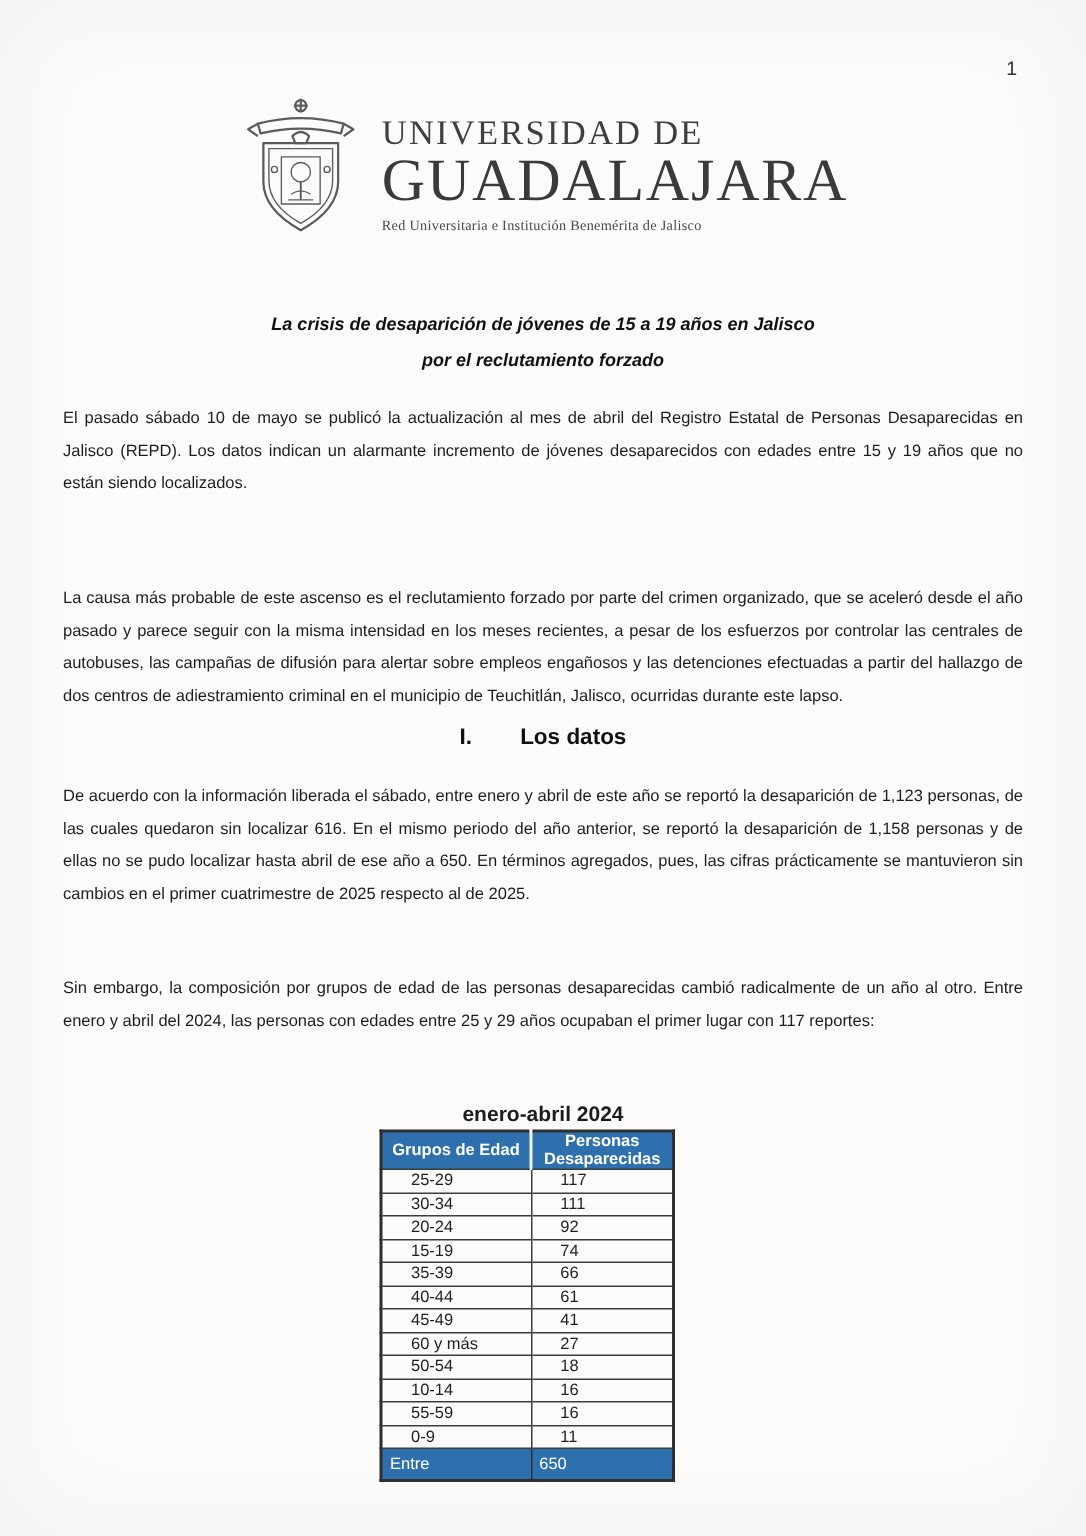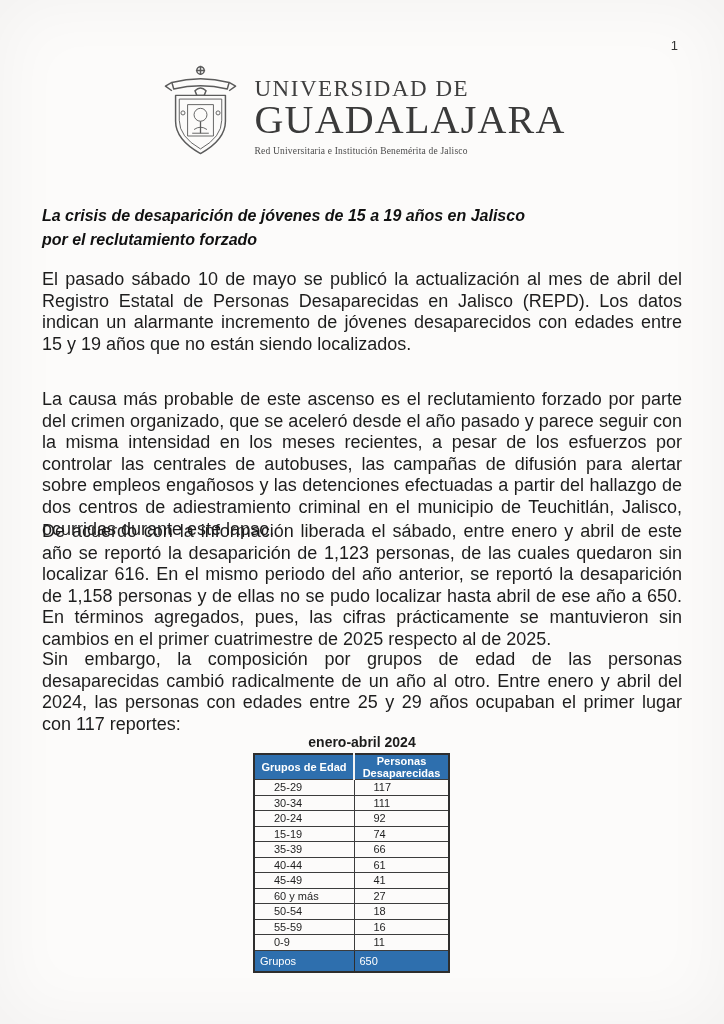--- a/index.html
+++ b/index.html
@@ -24,26 +24,26 @@
     transform: translateX(-50%);
     display: flex; align-items: flex-start; gap: 12px;
   }
   .crest { width: 84px; height: 96px; }
   .wordmark { padding-top: 13px; font-family: "Liberation Serif", serif; }
   .uni-line1 { font-size: 23px; letter-spacing: 1.5px; color: #3f3f3f; line-height: 1.0; white-space: nowrap; }
   .uni-line2 { font-size: 40px; letter-spacing: 1.2px; color: #3a3a3a; line-height: 1.02; white-space: nowrap; }
   .uni-subtitle { font-size: 9.5px; color: #4a4a4a; margin-top: 5px; letter-spacing: 0.2px; white-space: nowrap; }
   .doc-title {
     position: absolute; top: 204px; left: 42px; width: 640px;
-    font-weight: bold; font-style: italic;
-    font-size: 16px; line-height: 24px; color: #111;
+    text-align: center; font-weight: bold; font-style: italic;
+    font-size: 12px; line-height: 24px; color: #111;
   }
   .para {
     position: absolute; left: 42px; width: 640px; margin: 0;
-    font-size: 18px; line-height: 21.6px; text-align: justify; color: #1d1d1d;
+    font-size: 11px; line-height: 21.6px; text-align: justify; color: #1d1d1d;
   }
   .p1 { top: 269px; }
   .p2 { top: 357px; margin-top: 32px; }
   .p3 { top: 521px; }
   .p4 { top: 649px; }
   .section-heading {
     position: absolute; top: 483px; left: 42px; width: 640px;
     text-align: center; font-weight: bold; font-size: 15px; color: #111;
   }
   .sh-text { margin-left: 32px; }
@@ -112,20 +112,23 @@
   </div>
 
   <div class="doc-title">
     <div>La crisis de desaparición de jóvenes de 15 a 19 años en Jalisco</div>
     <div>por el reclutamiento forzado</div>
   </div>
 
   <p class="para p1">El pasado sábado 10 de mayo se publicó la actualización al mes de abril del Registro Estatal de Personas Desaparecidas en Jalisco (REPD). Los datos indican un alarmante incremento de jóvenes desaparecidos con edades entre 15 y 19 años que no están siendo localizados.</p>
   <p class="para p2">La causa más probable de este ascenso es el reclutamiento forzado por parte del crimen organizado, que se aceleró desde el año pasado y parece seguir con la misma intensidad en los meses recientes, a pesar de los esfuerzos por controlar las centrales de autobuses, las campañas de difusión para alertar sobre empleos engañosos y las detenciones efectuadas a partir del hallazgo de dos centros de adiestramiento criminal en el municipio de Teuchitlán, Jalisco, ocurridas durante este lapso.</p>
 
+  <div class="section-heading">
+    <span>I.</span><span class="sh-text">Los datos</span>
+  </div>
 
   <p class="para p3">De acuerdo con la información liberada el sábado, entre enero y abril de este año se reportó la desaparición de 1,123 personas, de las cuales quedaron sin localizar 616. En el mismo periodo del año anterior, se reportó la desaparición de 1,158 personas y de ellas no se pudo localizar hasta abril de ese año a 650. En términos agregados, pues, las cifras prácticamente se mantuvieron sin cambios en el primer cuatrimestre de 2025 respecto al de 2025.</p>
   <p class="para p4">Sin embargo, la composición por grupos de edad de las personas desaparecidas cambió radicalmente de un año al otro. Entre enero y abril del 2024, las personas con edades entre 25 y 29 años ocupaban el primer lugar con 117 reportes:</p>
 
   <div class="table-block">
     <div class="table-title">enero-abril 2024</div>
     <table class="age-table">
       <thead>
         <tr>
           <th class="col-age">Grupos de Edad</th>
@@ -163,30 +166,34 @@
           </tr>
           <tr>
             <td class="col-age">60 y más</td>
             <td class="col-count">27</td>
           </tr>
           <tr>
             <td class="col-age">50-54</td>
             <td class="col-count">18</td>
           </tr>
           <tr>
+            <td class="col-age">10-14</td>
+            <td class="col-count">16</td>
+          </tr>
+          <tr>
             <td class="col-age">55-59</td>
             <td class="col-count">16</td>
           </tr>
           <tr>
             <td class="col-age">0-9</td>
             <td class="col-count">11</td>
           </tr>
         </tbody>
       <tfoot>
         <tr class="total-row">
-          <td class="col-age">Grupos</td>
+          <td class="col-age">Entre</td>
           <td class="col-count">650</td>
         </tr>
       </tfoot>
     </table>
   </div>
 
 </div>
 
 </body></html>

